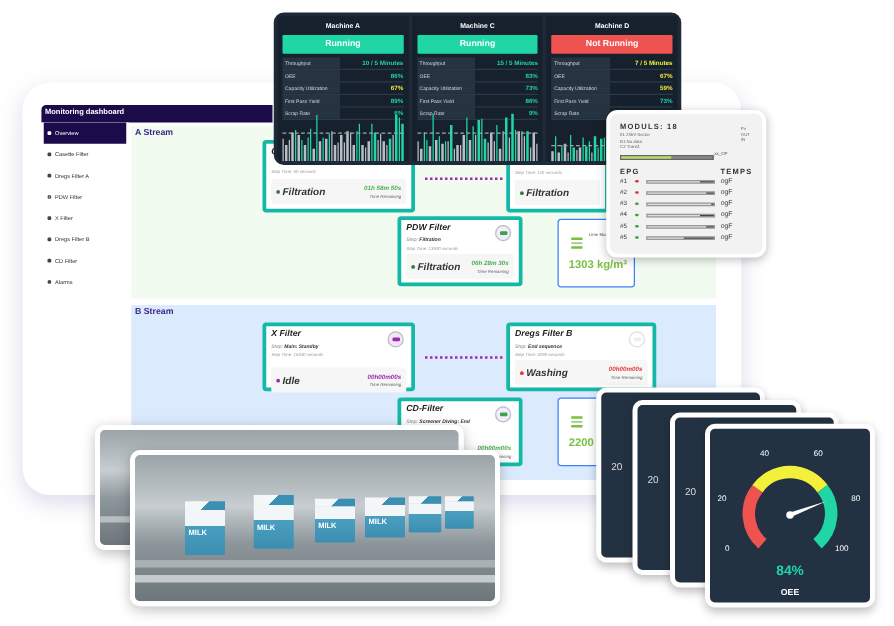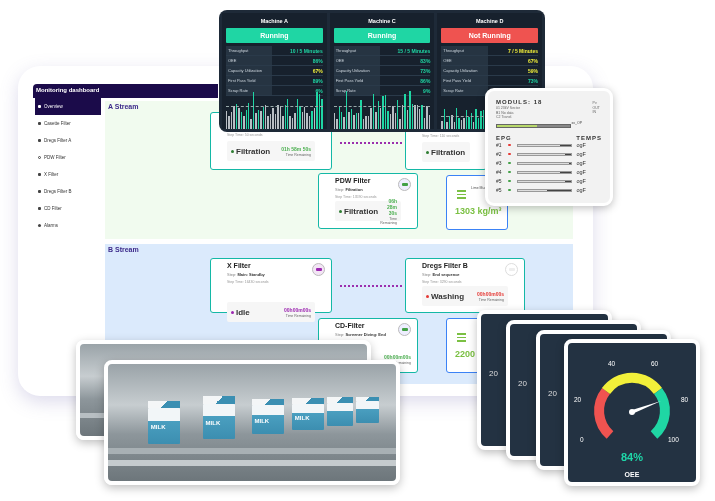--- a/index.html
+++ b/index.html
@@ -12,21 +12,21 @@
   .sidebar { position: absolute; left: 0; top: 14px; width: 70px; bottom: 0; background: #fff; }
   .side-item { display: flex; align-items: center; height: 17px; font-size: 4.5px; color: #333; padding-left: 3px; margin: 0 2px; }
   .side-item .ico { width: 3px; height: 3px; background: #444; margin-right: 3px; border-radius: 1px; }
   .side-item.active { background: #1b0b4a; color: #fff; }
   .side-item.active .ico { background: #fff; }
   .stream { position: absolute; left: 72px; right: 0; }
   .stream.a { top: 17px; height: 138px; background: #f1fbef; }
   .stream.b { top: 160px; height: 140px; background: #dbeafc; }
   .stream-label { position: absolute; left: 3px; top: 2px; font-size: 7px; font-weight: bold; color: #3c2a8a; }
 
-  .fcard { position: absolute; background: #fff; border: 1px solid #14b8a6; border-radius: 3px; padding: 3px 16px; }
+  .fcard { position: absolute; background: #fff; border: 3px solid #14b8a6; border-radius: 3px; padding: 3px 4px; font-style: italic; }
   .fcard .name { font-size: 7px; font-weight: bold; color: #222; }
   .fcard .step { font-size: 4px; color: #888; margin-top: 3px; }
   .fcard .step b { color: #333; }
   .fcard .stime { font-size: 3.5px; color: #999; margin-top: 3px; }
   .fcard .status-row { margin-top: 4px; background: #f6f6f6; border-radius: 2px; height: 20px; display: flex; align-items: center; justify-content: space-between; padding: 0 4px; }
   .fcard .state { font-size: 8px; font-weight: bold; color: #333; display: flex; align-items: center; }
   .fcard .state .dot { width: 3px; height: 3px; border-radius: 50%; margin-right: 2px; }
   .fcard .remain { text-align: right; }
   .fcard .remain .t { font-size: 5px; font-weight: bold; }
   .fcard .remain .l { font-size: 3.5px; color: #666; margin-top: 1px; }
@@ -185,21 +185,21 @@
   <div class="val">1303 kg/m³</div>
 </div>
 
 <div class="fcard" style="left:210px;top:258px;width:122px;height:55px;">
   <div class="name">X Filter</div>
   <div class="badge" style="background:#f3e5f5">
       <span style="background:#9c27b0"></span>
     </div>
   <div class="step"><span>Step:</span> <b>Main: Standby</b></div>
   <div class="stime">Step Time: 16430 seconds</div>
-  <div class="status-row" style="margin-top:18px">
+  <div class="status-row" style="margin-top:8px">
     <div class="state">
         <span class="dot" style="background:#9c27b0"></span>
         <span>Idle</span>
       </div>
     <div class="remain">
         <div class="t" style="color:#9c27b0">00h00m00s</div>
         <div class="l">Time Remaining</div>
       </div>
   </div>
 </div>

